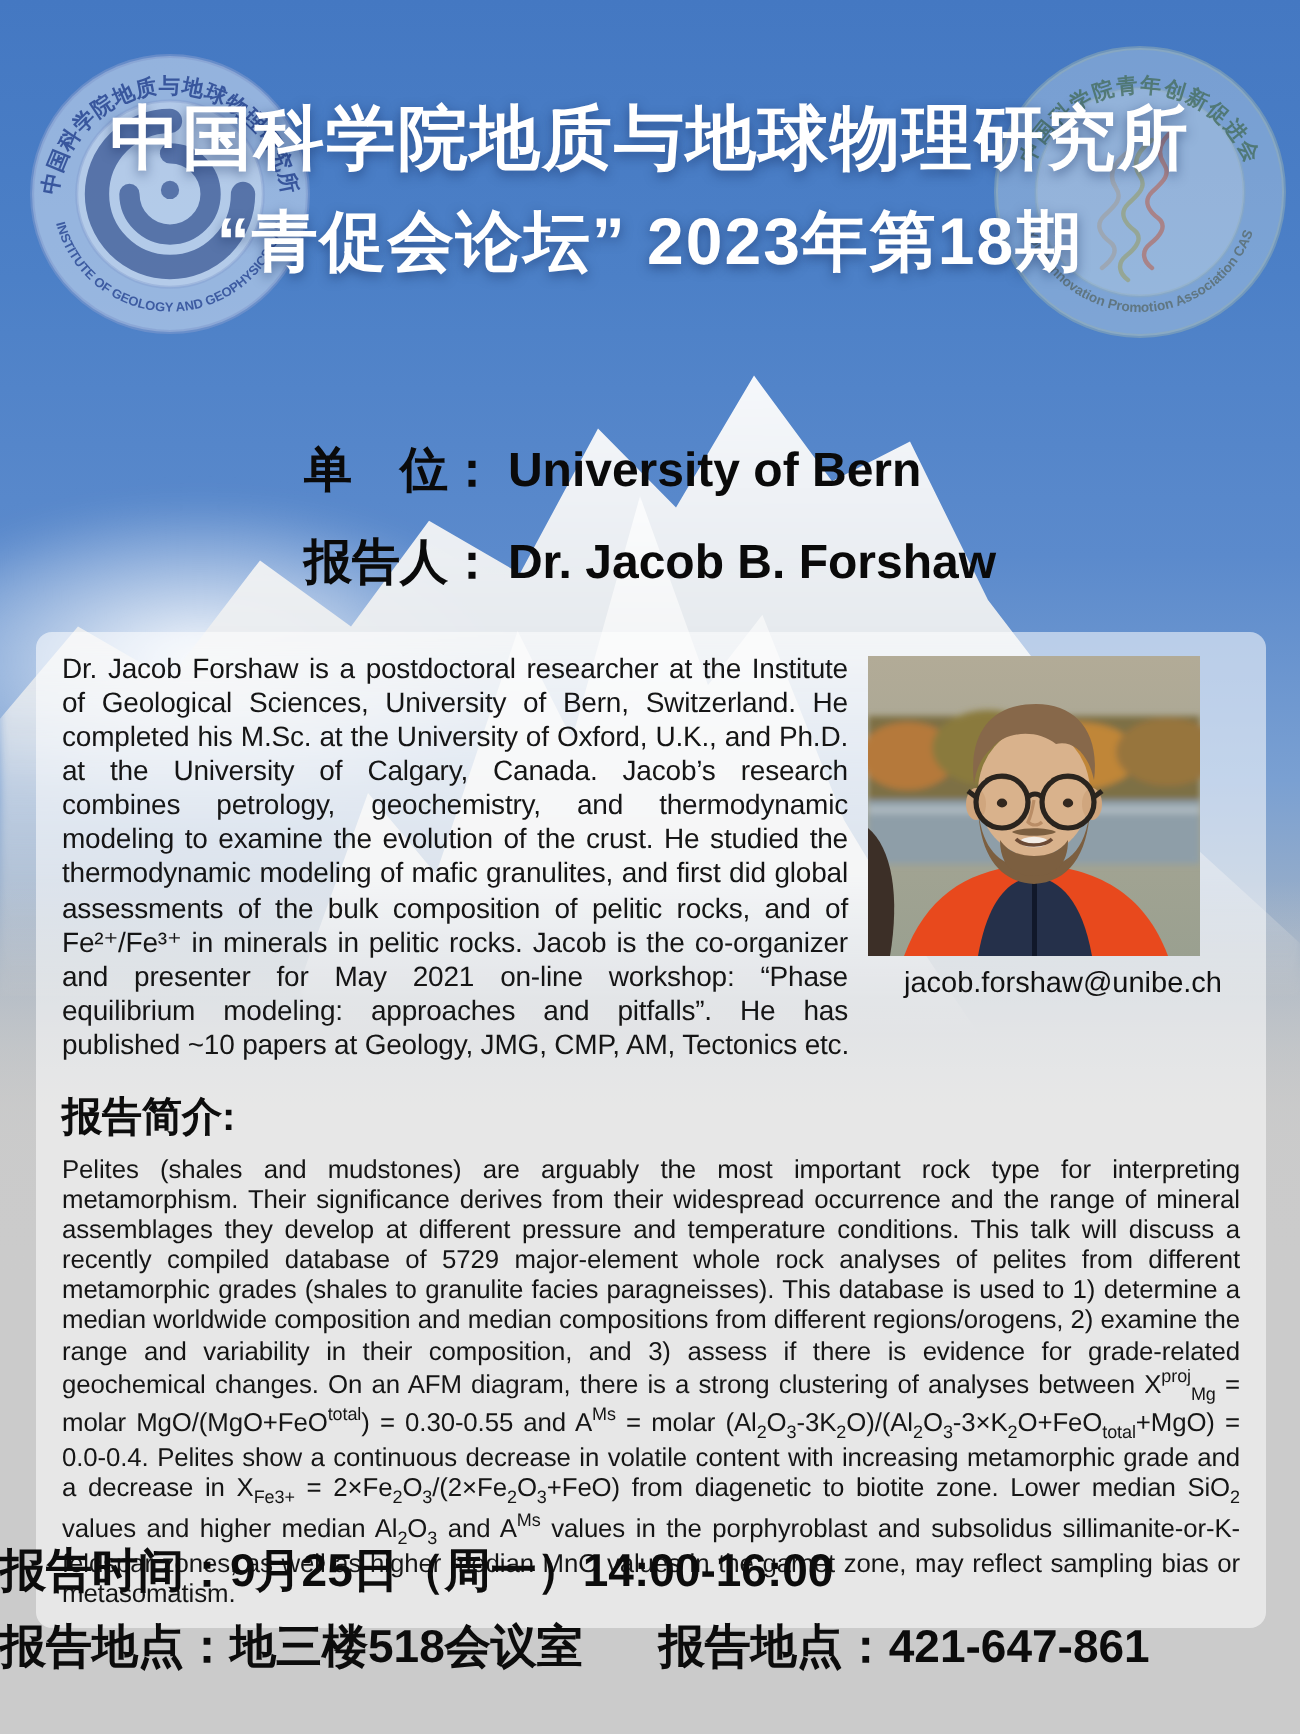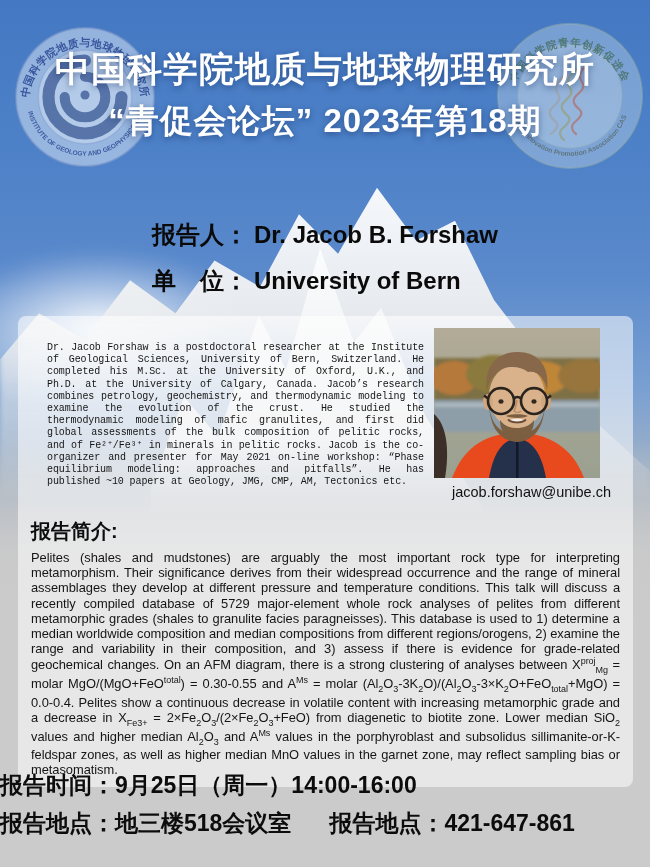--- a/index.html
+++ b/index.html
@@ -37,21 +37,21 @@
   .info-row{font-size:24px;font-weight:800;color:#0a0a0a;margin-bottom:14px;white-space:nowrap;}
   .info-label{margin-right:6px;}
 
   .panel{position:absolute;left:18px;top:316px;width:615px;min-height:430px;
     box-sizing:border-box;padding:10px 13px 10px 13px;border-radius:8px;
     background:rgba(255,255,255,0.55);}
   .photo-box{float:right;width:195px;margin:2px -9px 4px 10px;text-align:center;}
   .photo-frame{width:166px;height:150px;display:block;}
   .email{margin-top:6px;font-size:14.5px;color:#111;white-space:nowrap;}
   .section-heading{font-size:20px;font-weight:800;color:#0d0d0d;margin:0 0 5px 0;}
-  .bio-text{font-size:10px;line-height:1.22;color:#151515;text-align:justify;letter-spacing:-.1px;margin:16px;font-family:Liberation Mono, monospace;}
+  .bio-text{font-size:14px;line-height:1.22;color:#151515;text-align:justify;letter-spacing:-.1px;margin:0;}
   .abstract-heading{clear:both;padding-top:14px;}
   .abstract-text{font-size:12.9px;line-height:1.17;color:#151515;text-align:justify;letter-spacing:-.05px;margin:0;}
   .abstract-text sub,.abstract-text sup{font-size:9px;}
 
   .footer-line{position:absolute;left:0;width:100%;font-size:23px;font-weight:800;color:#0c0c0c;white-space:nowrap;}
   .footer-line1{top:770px;}
   .footer-line2{top:808px;}
   .footer-gap{display:inline-block;width:38px;}
   svg text{font-family:"Liberation Sans","DejaVu Sans",sans-serif;}
 </style>
@@ -108,22 +108,22 @@
         <textPath href="#rg-bot" startOffset="50%" text-anchor="middle">Youth Innovation Promotion Association CAS</textPath>
       </text>
     </svg>
   </div>
 
   <div class="org-title">中国科学院地质与地球物理研究所</div>
   <div class="forum-line">“青促会论坛” 2023年第18期</div>
 
   <div class="speaker-block">
     <div class="speaker-rows">
+      <div class="info-row"><span class="info-label">单　位：</span><span>University of Bern</span></div>
       <div class="info-row"><span class="info-label">报告人：</span><span>Dr. Jacob B. Forshaw</span></div>
-      <div class="info-row"><span class="info-label">单　位：</span><span>University of Bern</span></div>
     </div>
   </div>
 
   <div class="panel">
 
     <div class="photo-box">
       <svg class="photo-frame" viewBox="0 0 166 150">
         <defs>
           <linearGradient id="pw" x1="0" y1="0" x2="0" y2="1">
             <stop offset="0" stop-color="#b2ab97"></stop>

